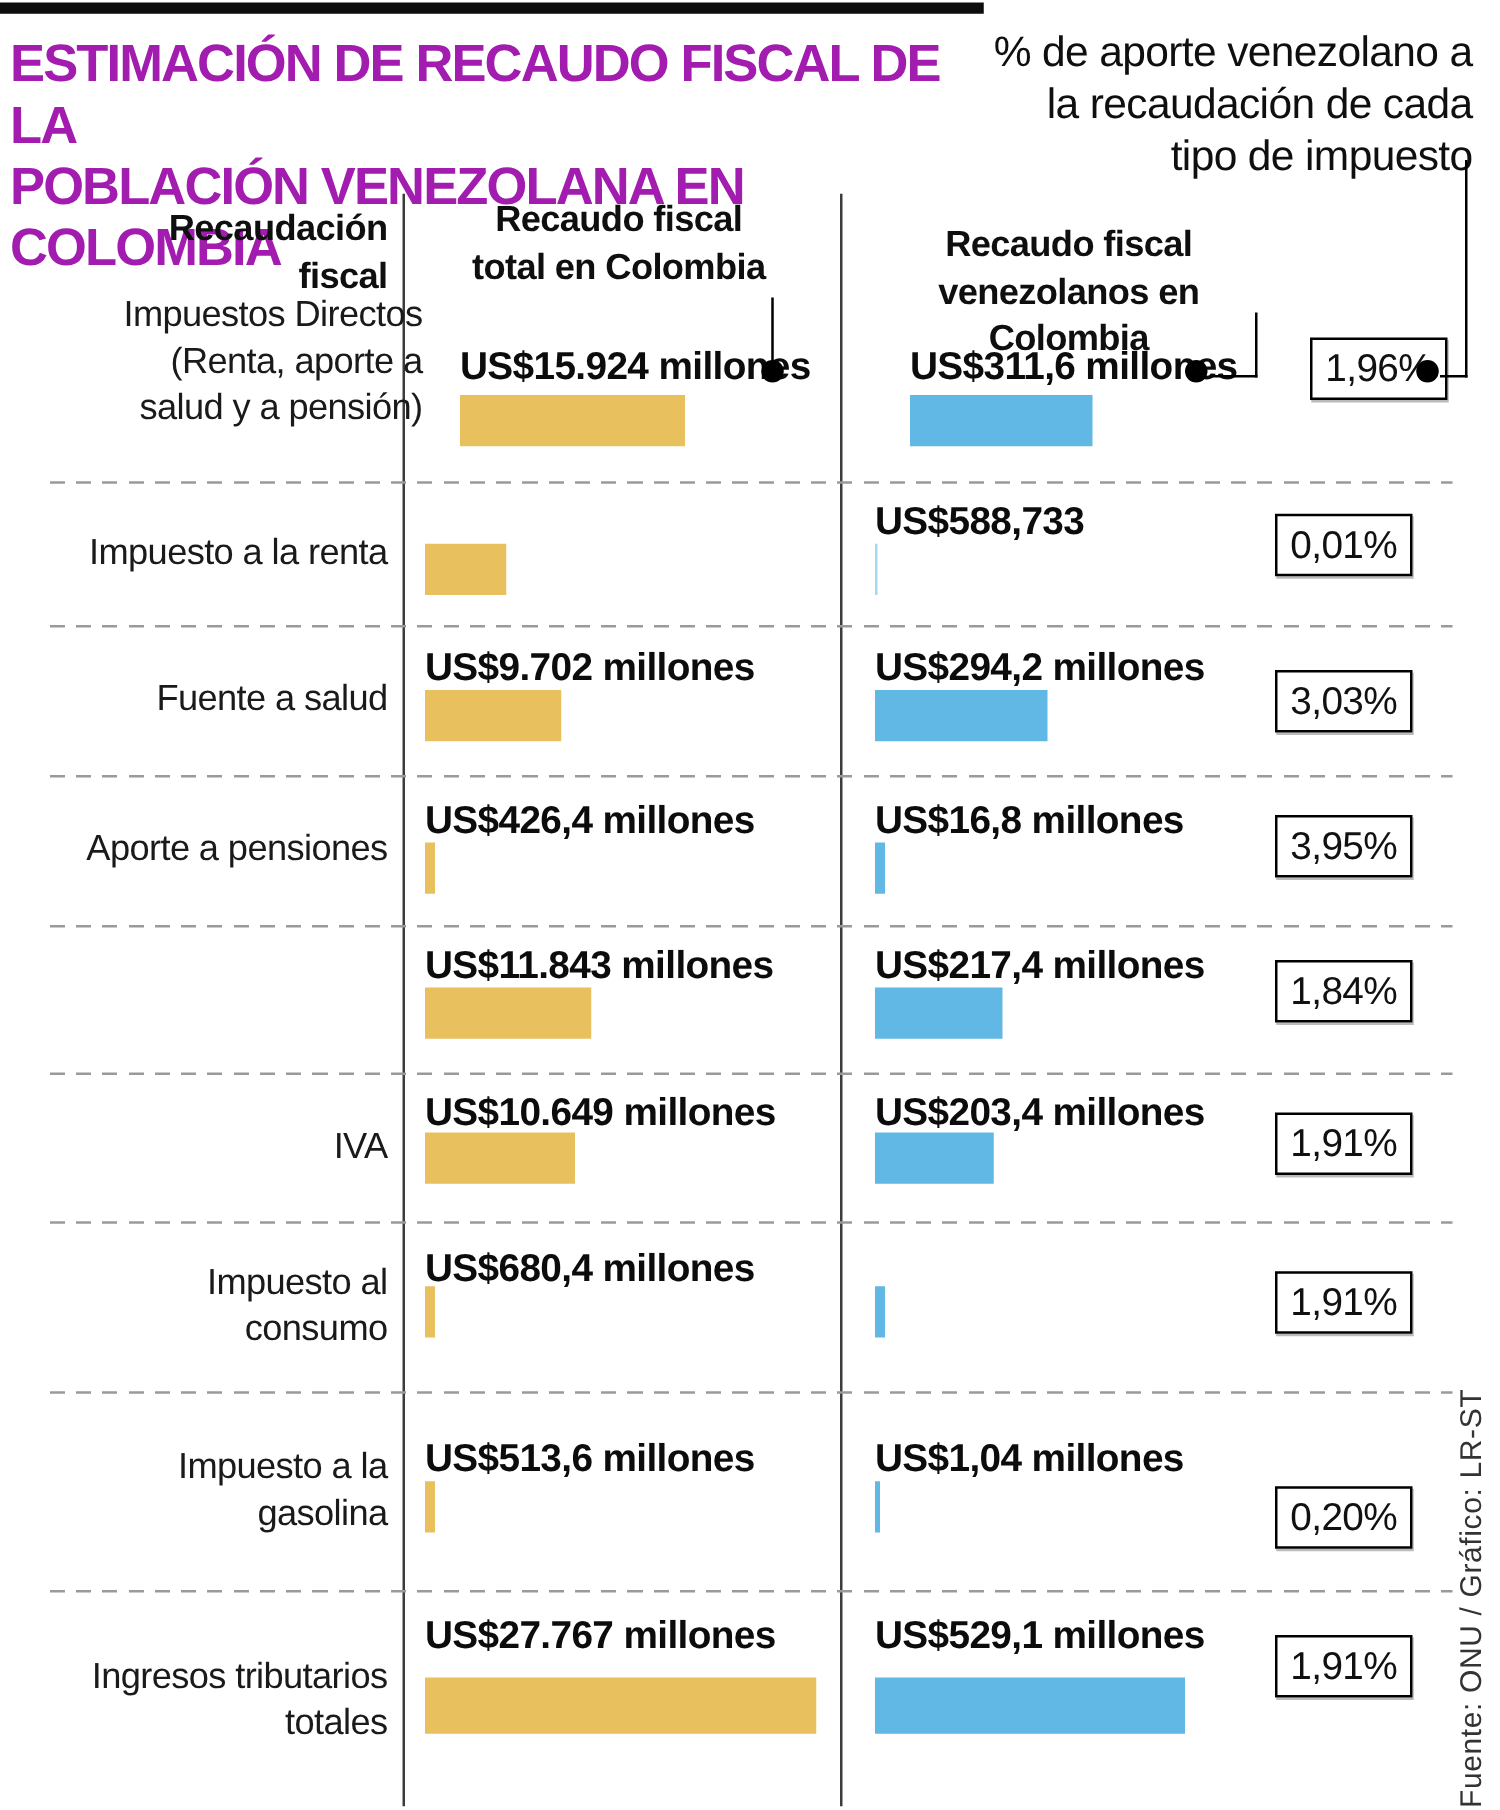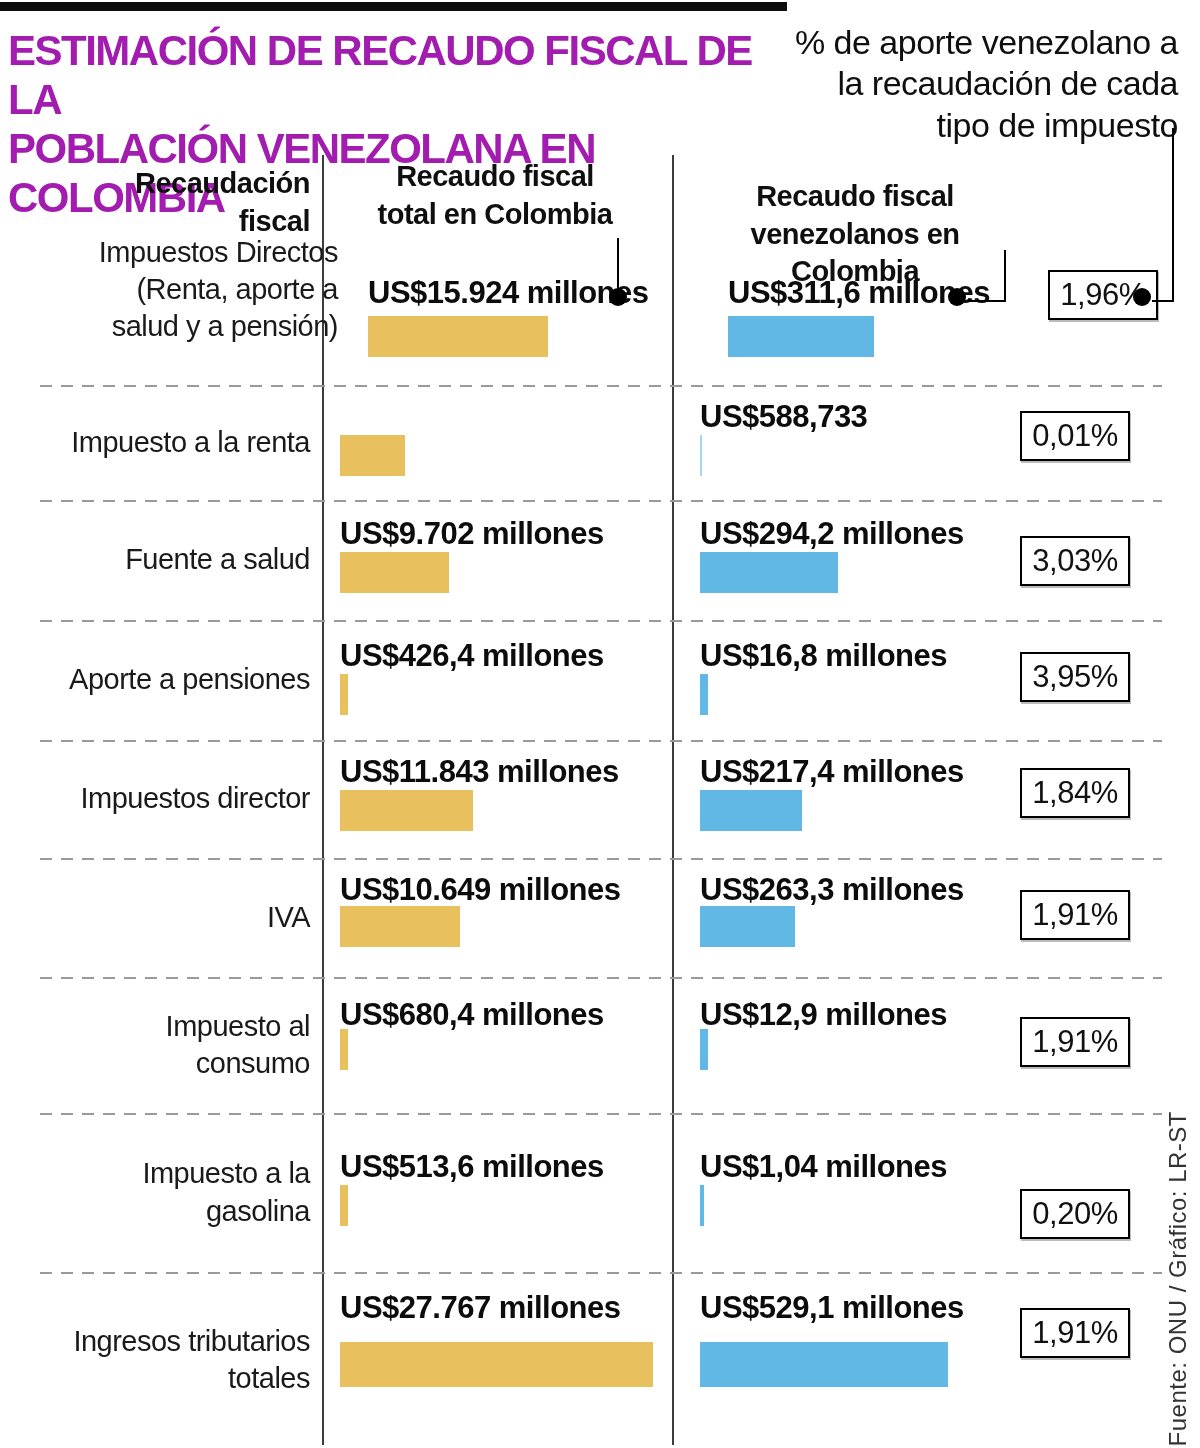--- a/index.html
+++ b/index.html
@@ -116,45 +116,43 @@
     <div class="row-label">Aporte a pensiones</div>
     <div class="val total" style="top: 18px;">US$426,4 millones</div>
     <div class="bar total" style="top: 54px; height: 41px; width: 8px; background: rgb(232, 193, 94);"></div>
     <div class="val ven" style="top: 18px;">US$16,8 millones</div>
     <div class="bar ven" style="top: 54px; height: 41px; width: 8px; background: rgb(98, 184, 228);"></div>
     <div class="pct-box" style="top: 32px;">
       <span>3,95%</span>
     </div>
   </div>
       <div class="row" style="top: 740px; height: 118px;">
-    <div class="row-label">Impuestos director</div>
     <div class="val total" style="top: 14px;">US$11.843 millones</div>
     <div class="bar total" style="top: 50px; height: 41px; width: 133px; background: rgb(232, 193, 94);"></div>
     <div class="val ven" style="top: 14px;">US$217,4 millones</div>
     <div class="bar ven" style="top: 50px; height: 41px; width: 102px; background: rgb(98, 184, 228);"></div>
     <div class="pct-box" style="top: 28px;">
       <span>1,84%</span>
     </div>
   </div>
       <div class="row" style="top: 858px; height: 119px;">
     <div class="row-label">IVA</div>
     <div class="val total" style="top: 14px;">US$10.649 millones</div>
     <div class="bar total" style="top: 48px; height: 41px; width: 120px; background: rgb(232, 193, 94);"></div>
-    <div class="val ven" style="top: 14px;">US$263,3 millones</div>
+    <div class="val ven" style="top: 14px;">US$203,4 millones</div>
     <div class="bar ven" style="top: 48px; height: 41px; width: 95px; background: rgb(98, 184, 228);"></div>
     <div class="pct-box" style="top: 32px;">
       <span>1,91%</span>
     </div>
   </div>
       <div class="row" style="top: 977px; height: 136px;">
     <div class="row-label">Impuesto al
 consumo</div>
     <div class="val total" style="top: 20px;">US$680,4 millones</div>
     <div class="bar total" style="top: 52px; height: 41px; width: 8px; background: rgb(232, 193, 94);"></div>
-    <div class="val ven" style="top: 20px;">US$12,9 millones</div>
     <div class="bar ven" style="top: 52px; height: 41px; width: 8px; background: rgb(98, 184, 228);"></div>
     <div class="pct-box" style="top: 40px;">
       <span>1,91%</span>
     </div>
   </div>
       <div class="row" style="top: 1113px; height: 159px;">
     <div class="row-label">Impuesto a la
 gasolina</div>
     <div class="val total" style="top: 36px;">US$513,6 millones</div>
     <div class="bar total" style="top: 72px; height: 41px; width: 8px; background: rgb(232, 193, 94);"></div>

